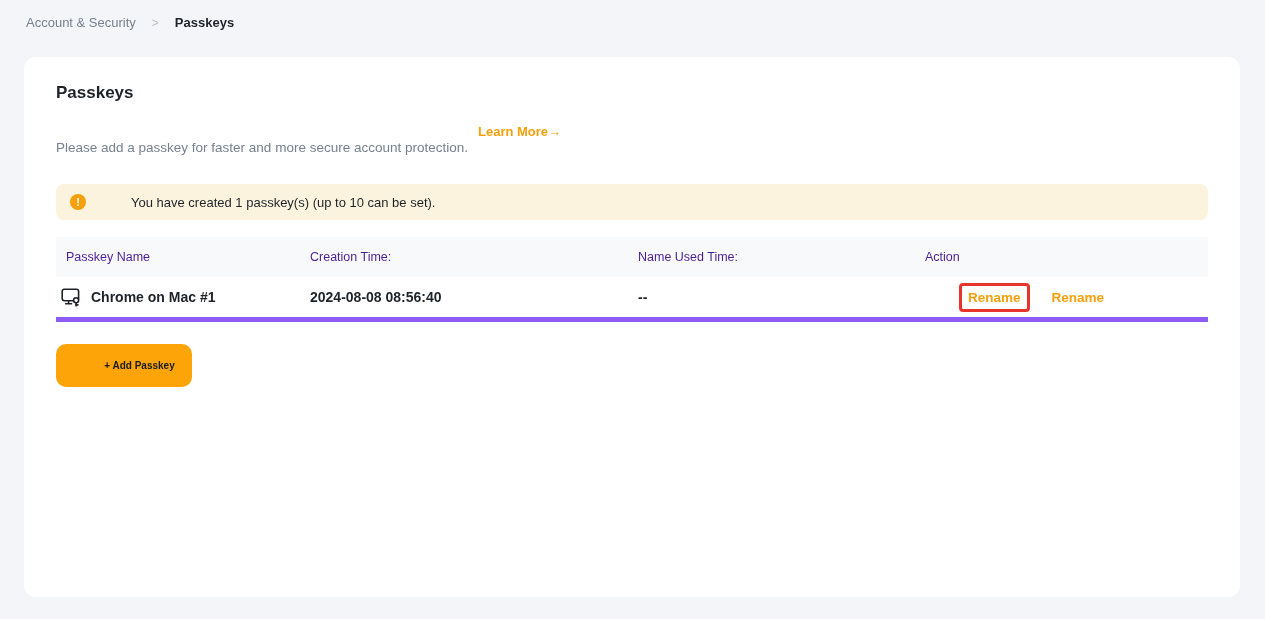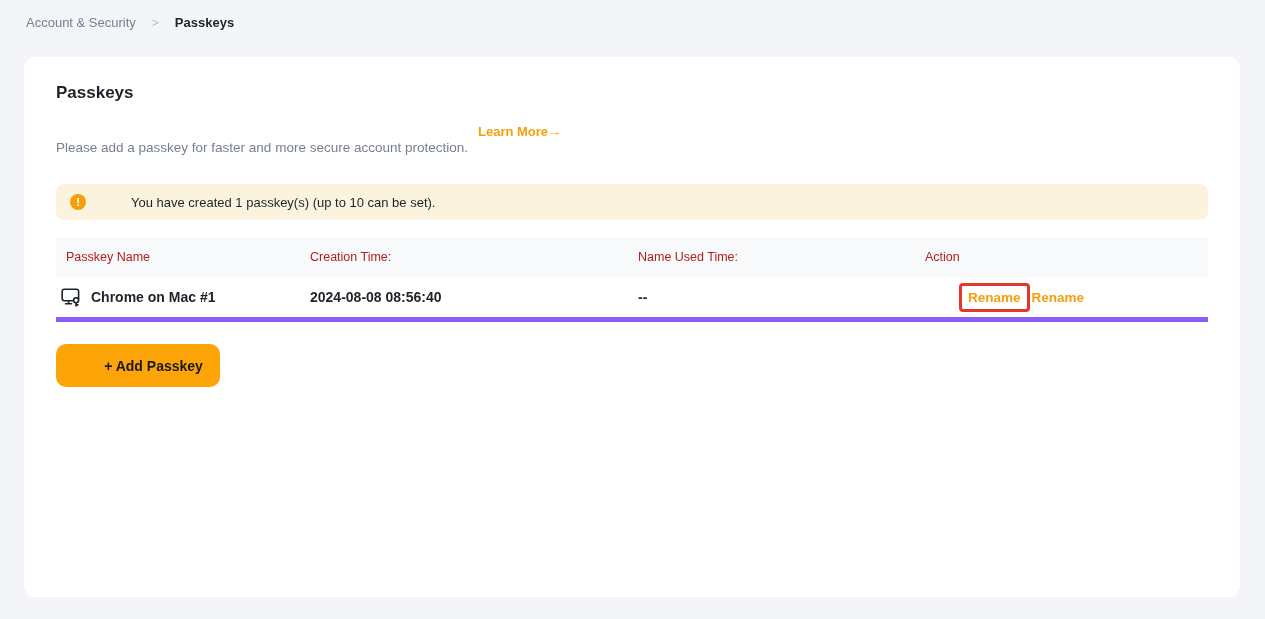--- a/index.html
+++ b/index.html
@@ -71,50 +71,50 @@
   .table { margin-top: 17px; width: 1152px; }
   .thead, .trow {
     display: grid;
     grid-template-columns: 254px 328px 287px 283px;
     align-items: center;
   }
   .thead {
     height: 40px;
     background: #F8F9FB;
     border-radius: 2px;
-    color: #b91c1c;
+    color: #4c1d95;
     font-size: 12.5px;
   }
   .thead .cell:first-child { padding-left: 10px; }
   .trow {
     height: 45px;
     border-bottom: 5px solid #8b5cf6;
     font-size: 14px; font-weight: 600; color: #1E2329;
   }
   .name-cell { display: flex; align-items: center; gap: 8px; padding-left: 5px; }
   .device-icon { display: inline-flex; flex: 0 0 auto; }
 
-  .actions-cell { display: flex; align-items: center; padding-left: 34px; font-size: 13.5px; }
+  .actions-cell { display: flex; align-items: center; padding-left: 34px; font-size: 13.5px; gap: 20px; }
   .action-link { color: #F5A00A; font-weight: 700; text-decoration: none; cursor: pointer; white-space: nowrap; }
   .rename-box {
     display: inline-flex;
     border: 3px solid #E8352B;
     border-radius: 4px;
     padding: 4px 6px;
   }
   .delete-link { margin-left: 2px; }
 
   
   .add-btn {
     margin-top: 22px;
-    width: 164px; height: 43px;
+    width: 136px; height: 43px;
     background: #FCA408;
     border: none; border-radius: 10px;
     font-family: "Liberation Sans", "DejaVu Sans", sans-serif;
-    font-size: 14px; font-weight: 700; color: #181A20;
+    font-size: 10px; font-weight: 700; color: #181A20;
     display: flex; align-items: center; justify-content: center;
     cursor: pointer;
     padding-left: 31px;
   }
 </style>
 </head>
 <body>
 
 <div class="screen">
 

